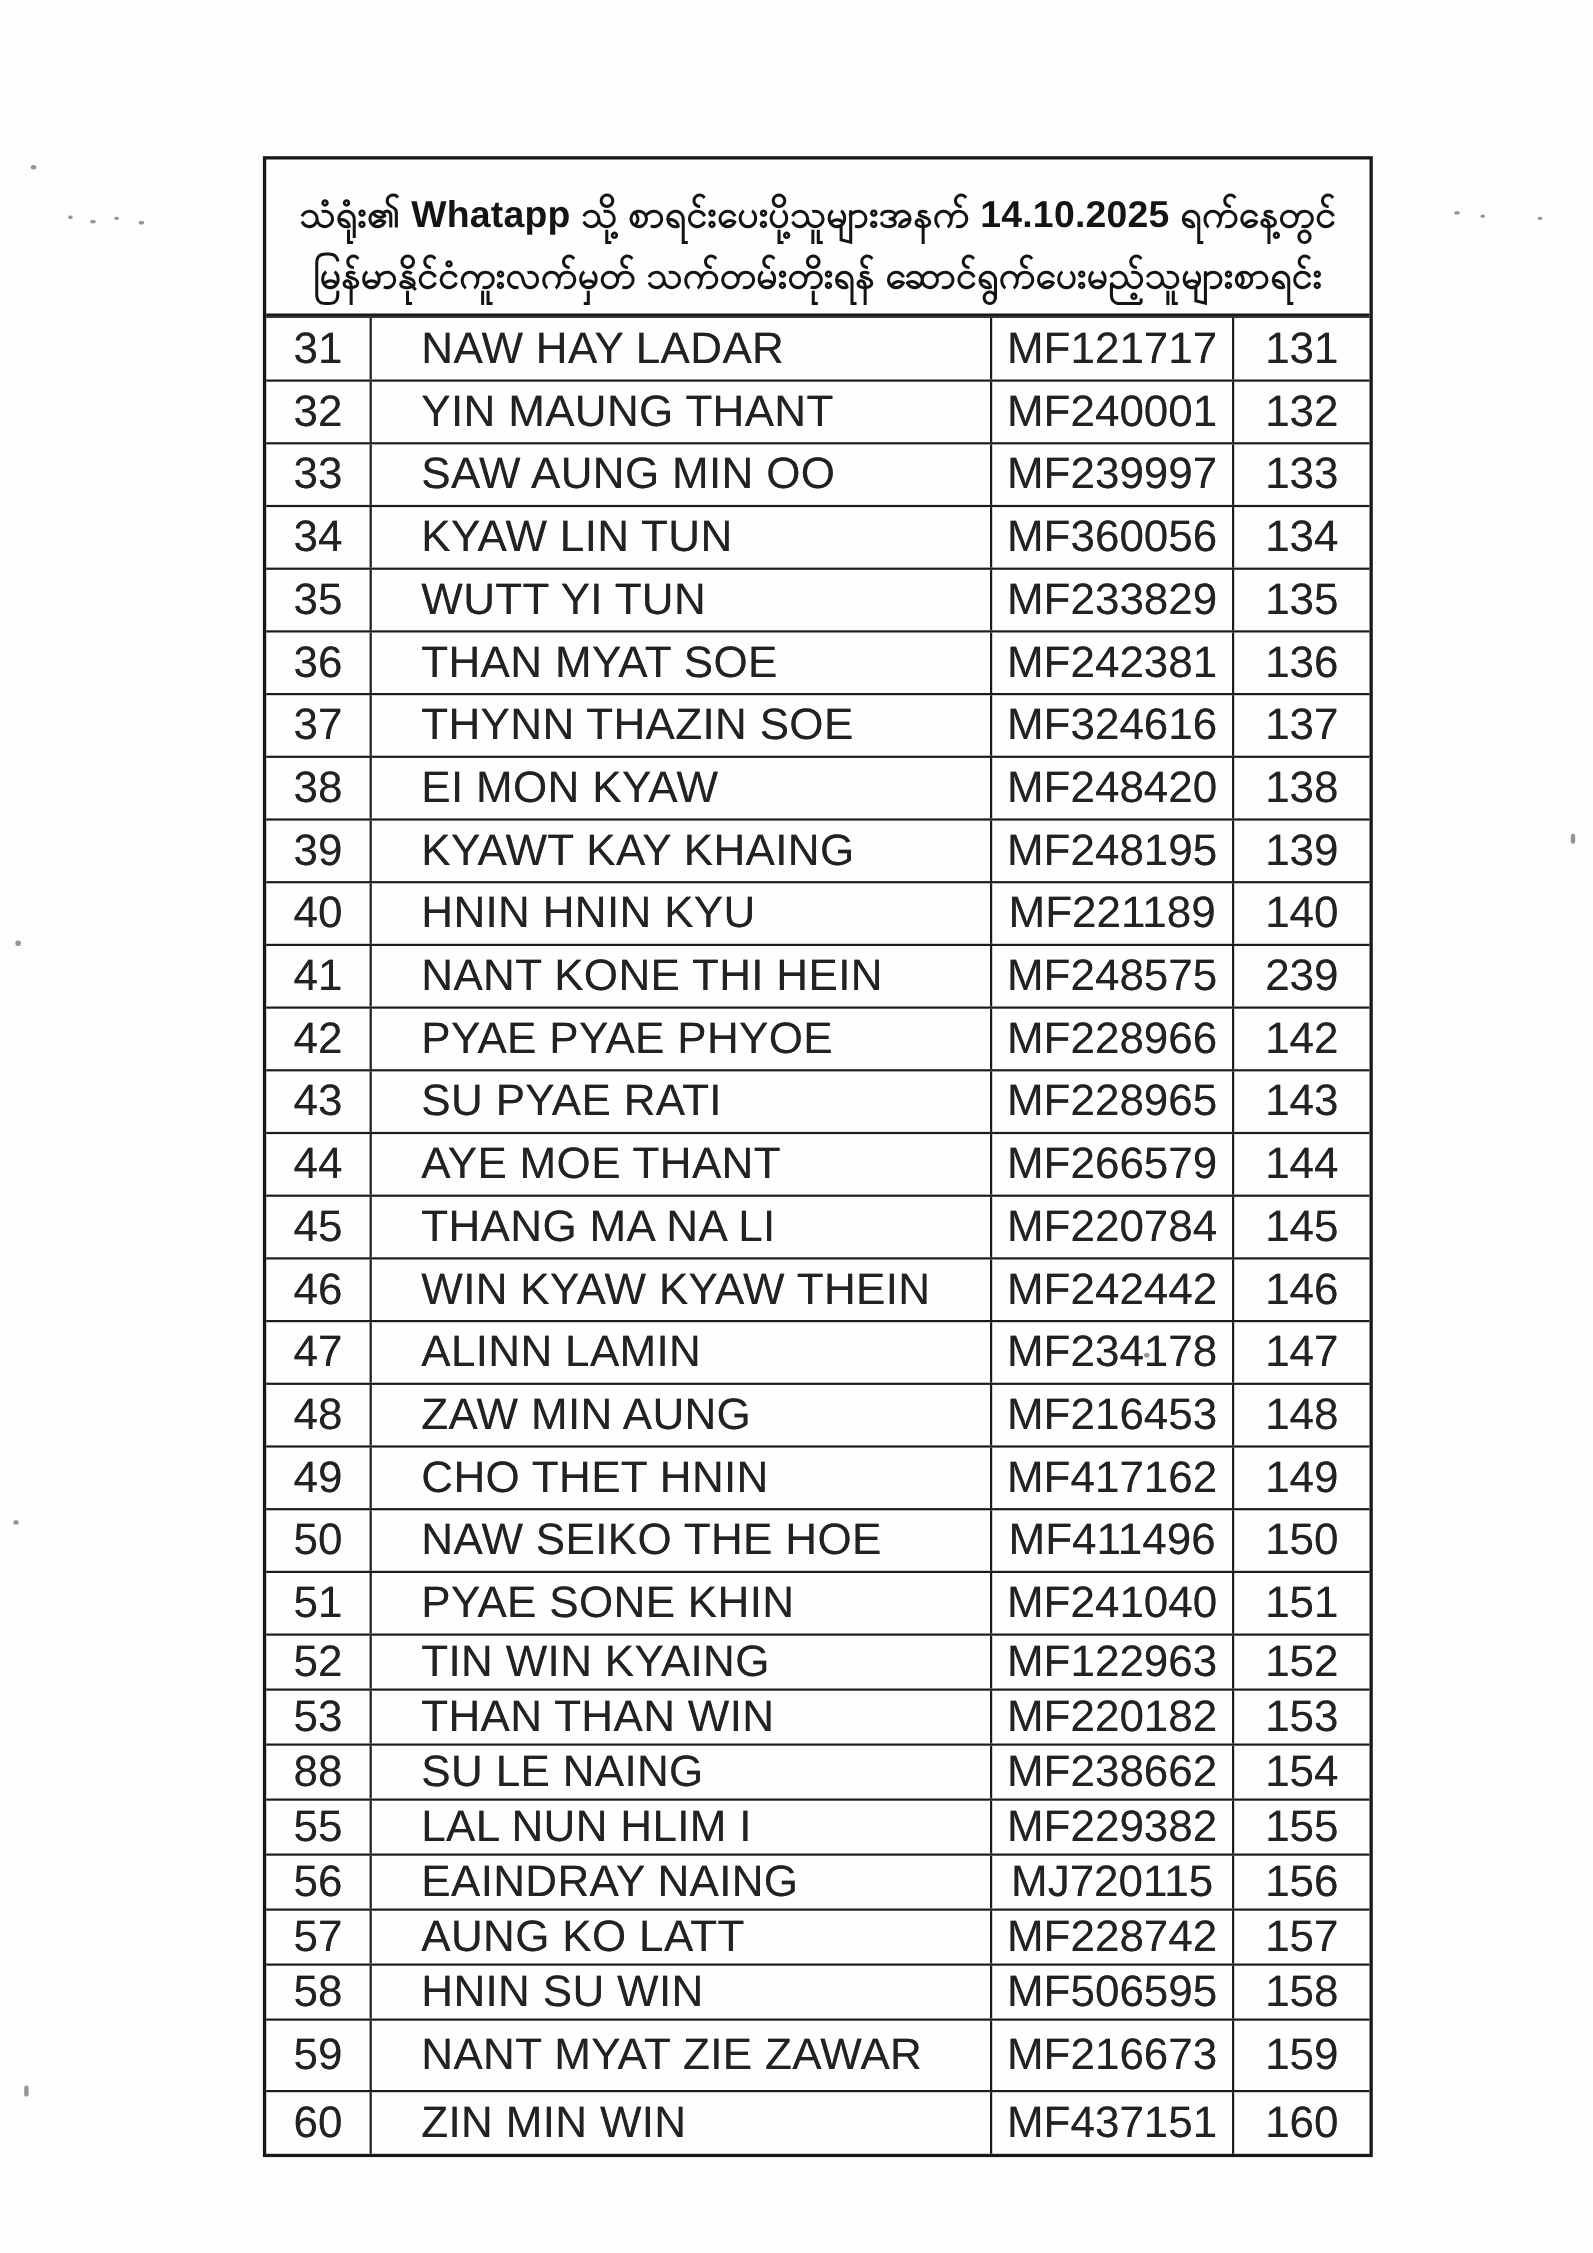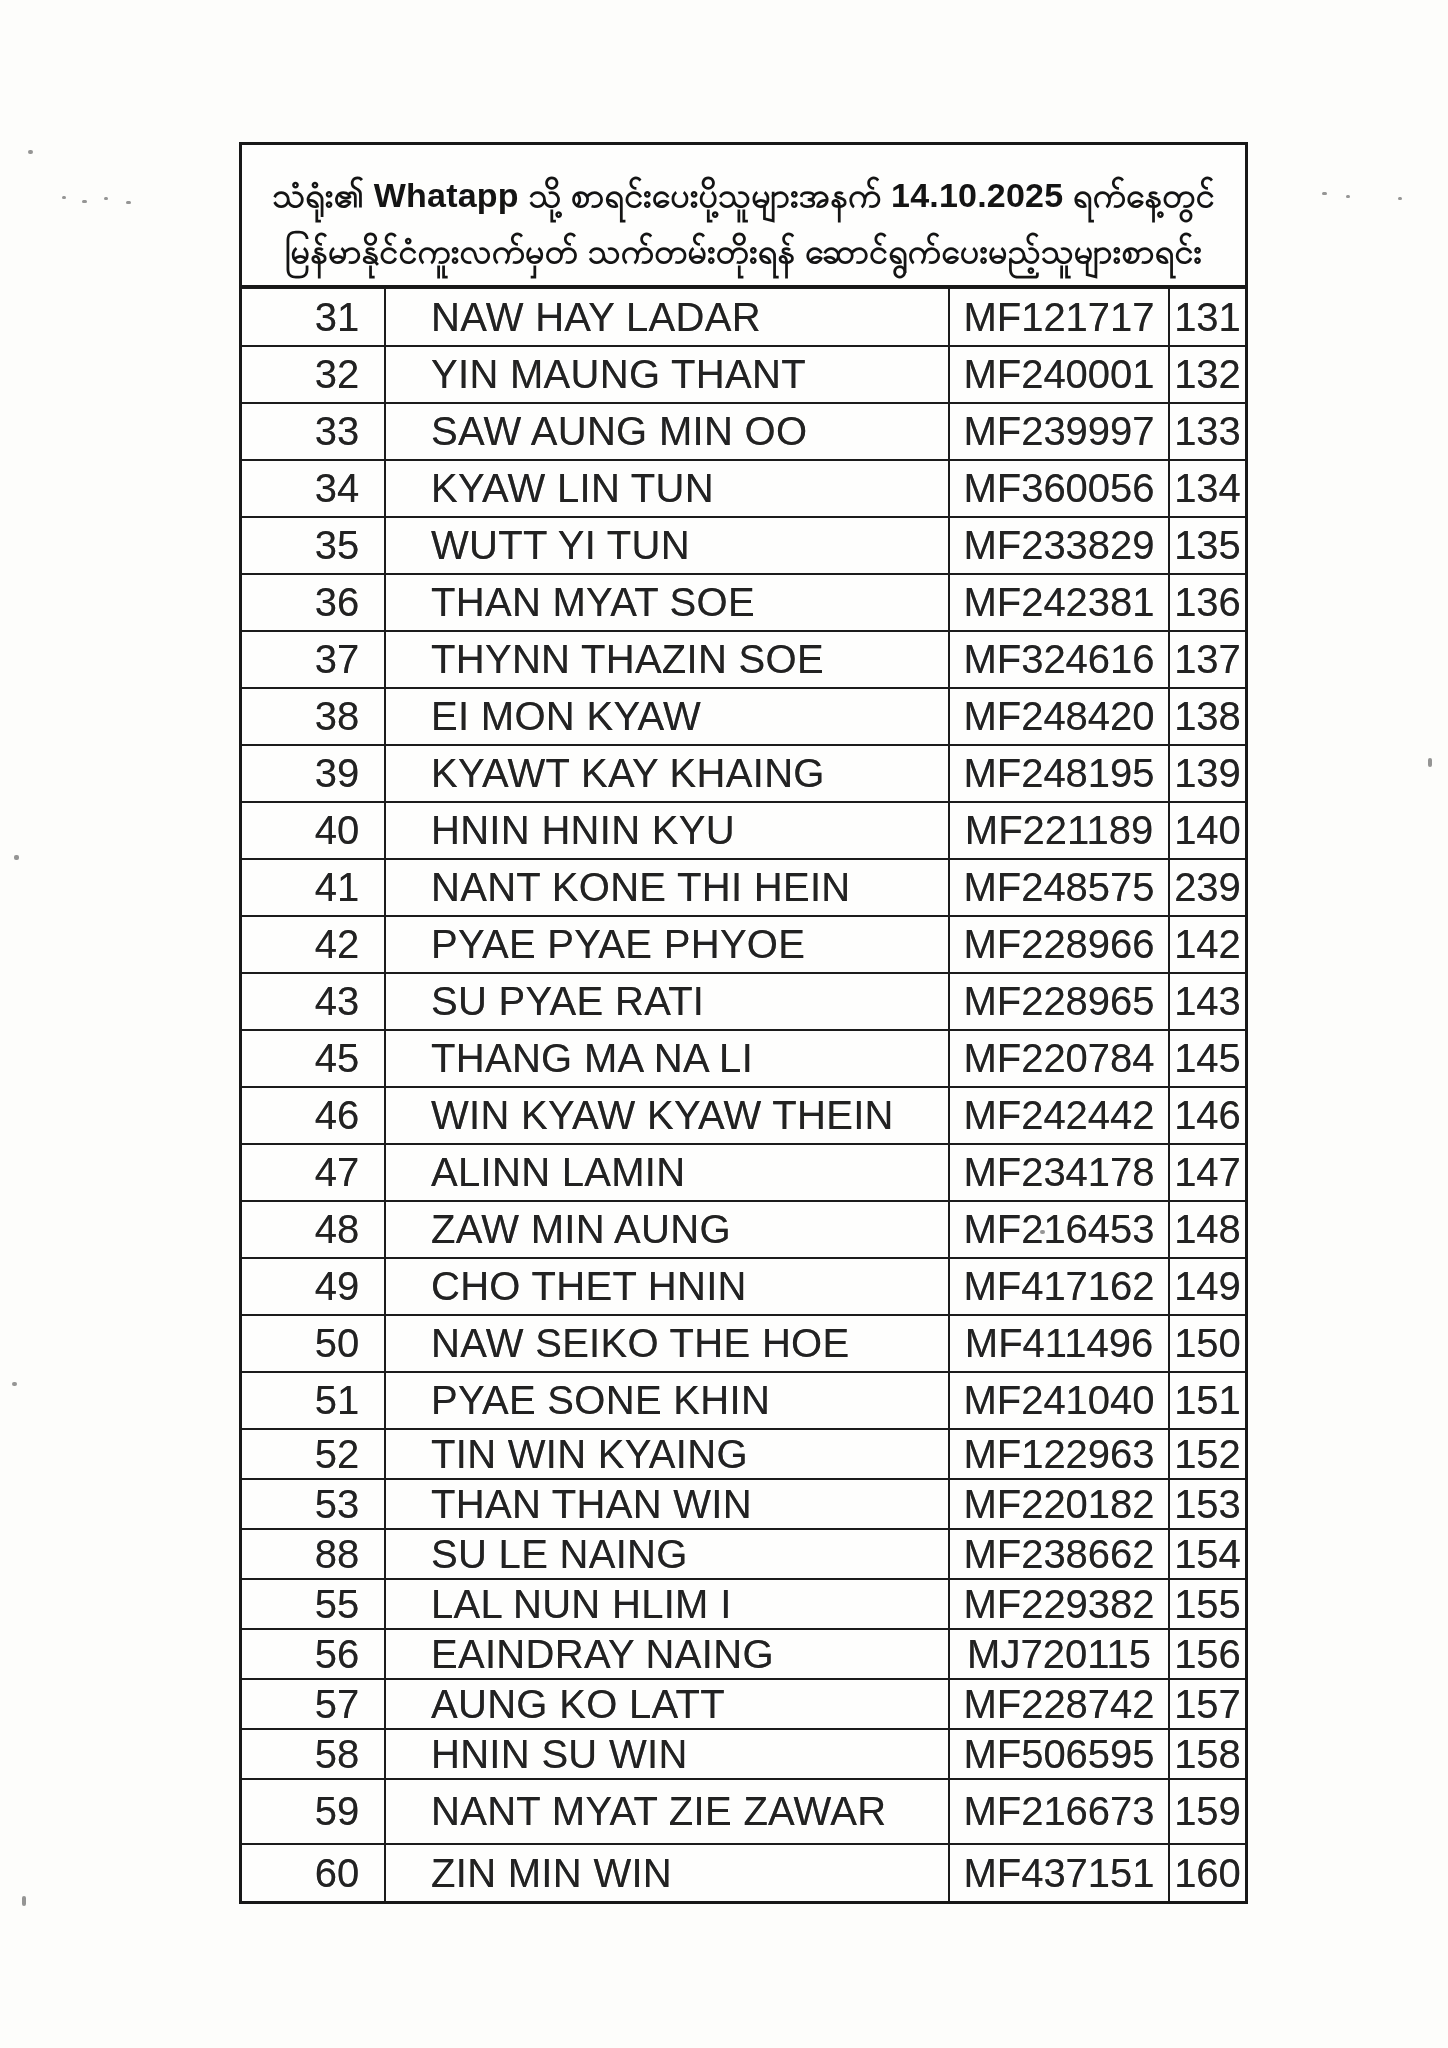--- a/index.html
+++ b/index.html
@@ -31,21 +31,20 @@
     line-height:56px;
     color:#141414;
     white-space:nowrap;
     letter-spacing:0.2px;
   }
 
   .row{
     display:flex;
     box-sizing:border-box;
     border-top:2px solid #1c1c1c;
-    padding-left:48px;
   }
   .row:first-child{border-top:1px solid #1c1c1c;}
   .r-tall{height:57px;}
   .r-short{height:50px;}
   .r-59{height:65px;}
   .r-60{height:58px;text-align:center;}
 
   .cell{
     box-sizing:border-box;
     display:flex;
@@ -182,20 +181,26 @@
     <div class="cell c-sn">142</div>
   </div>
 
   <div class="row r-tall">
     <div class="cell c-no">43</div>
     <div class="cell c-name">SU PYAE RATI</div>
     <div class="cell c-pp">MF228965</div>
     <div class="cell c-sn">143</div>
   </div>
 
+  <div class="row r-tall">
+    <div class="cell c-no">44</div>
+    <div class="cell c-name">AYE MOE THANT</div>
+    <div class="cell c-pp">MF266579</div>
+    <div class="cell c-sn">144</div>
+  </div>
 
   <div class="row r-tall">
     <div class="cell c-no">45</div>
     <div class="cell c-name">THANG MA NA LI</div>
     <div class="cell c-pp">MF220784</div>
     <div class="cell c-sn">145</div>
   </div>
 
   <div class="row r-tall">
     <div class="cell c-no">46</div>

